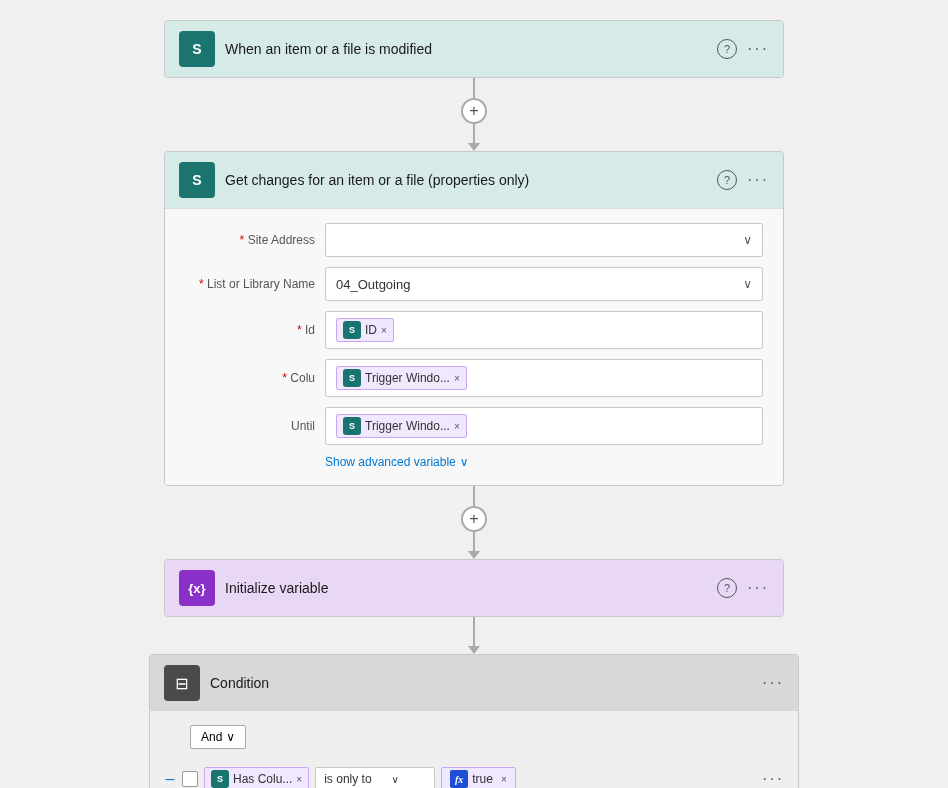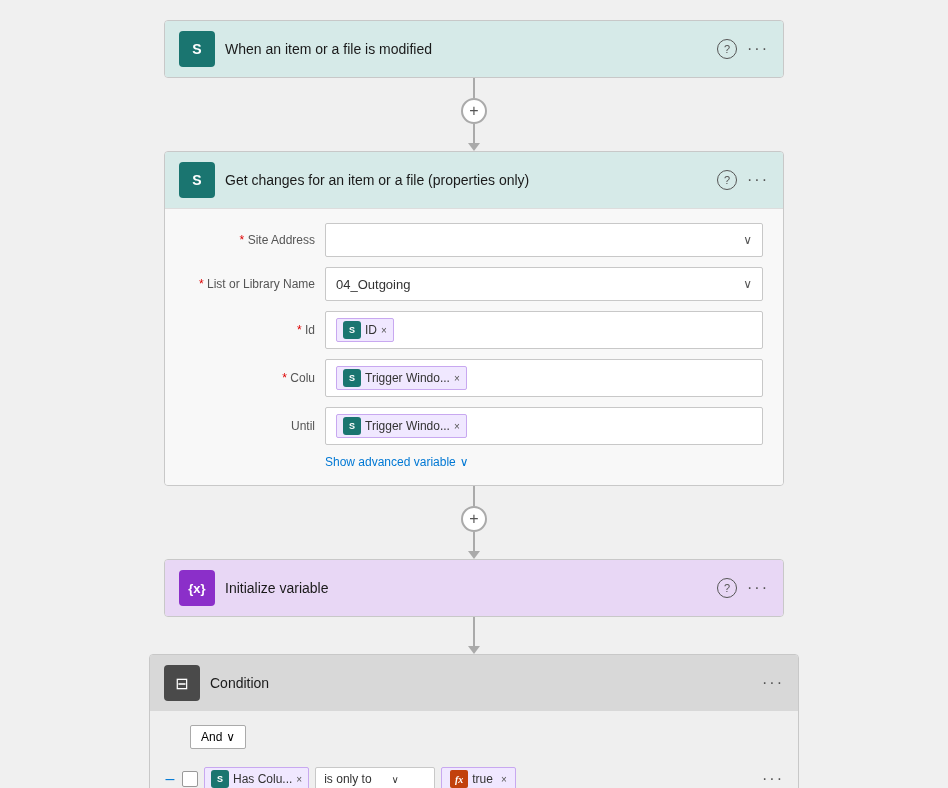--- a/index.html
+++ b/index.html
@@ -331,21 +331,21 @@
       border: 1px solid #c8a8f0;
       border-radius: 2px;
       padding: 2px 8px;
       font-size: 12px;
     }
 
     .fx-icon {
       display: inline-flex;
       align-items: center;
       justify-content: center;
-      background: #c2410c;
+      background: #1d4ed8;
       color: white;
       font-size: 10px;
       font-style: italic;
       font-weight: bold;
       border-radius: 2px;
       width: 18px;
       height: 18px;
       font-family: 'Times New Roman', serif;
     }
 

